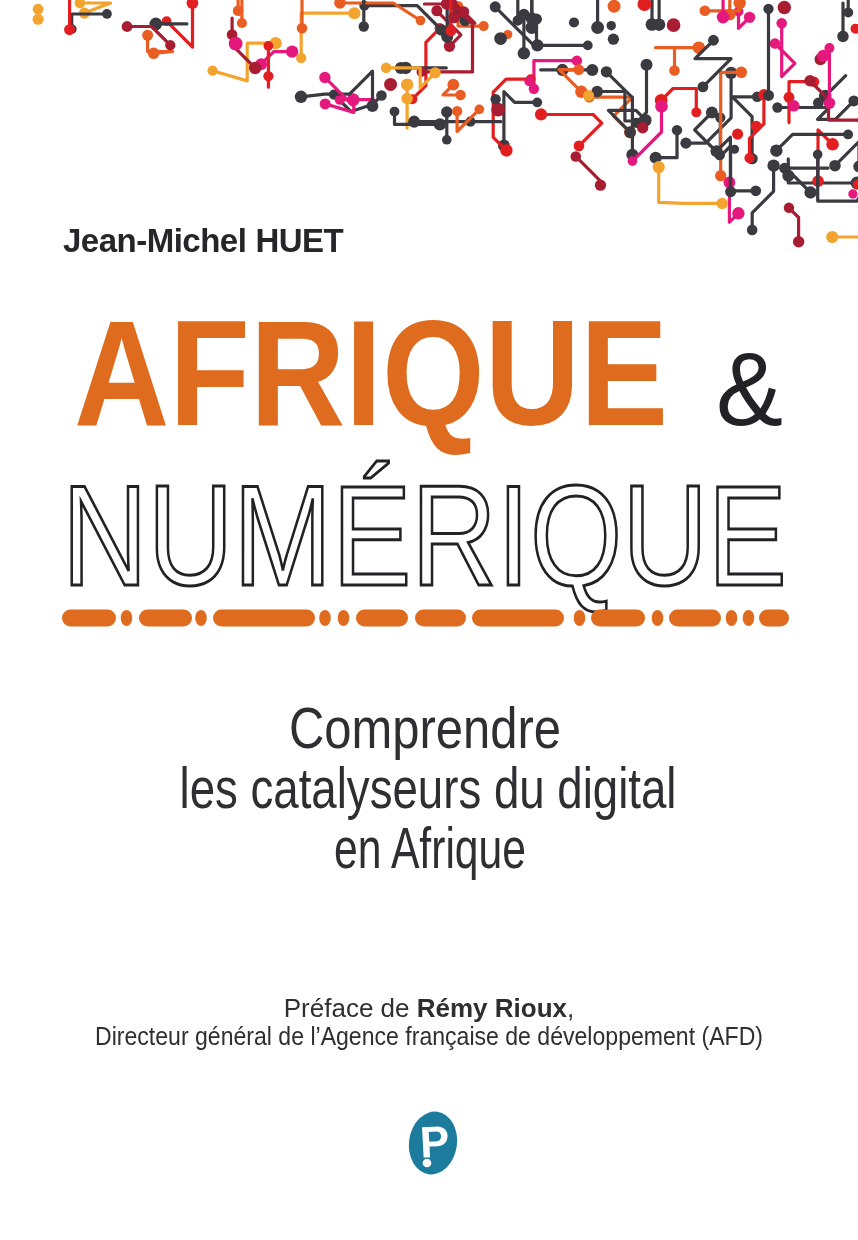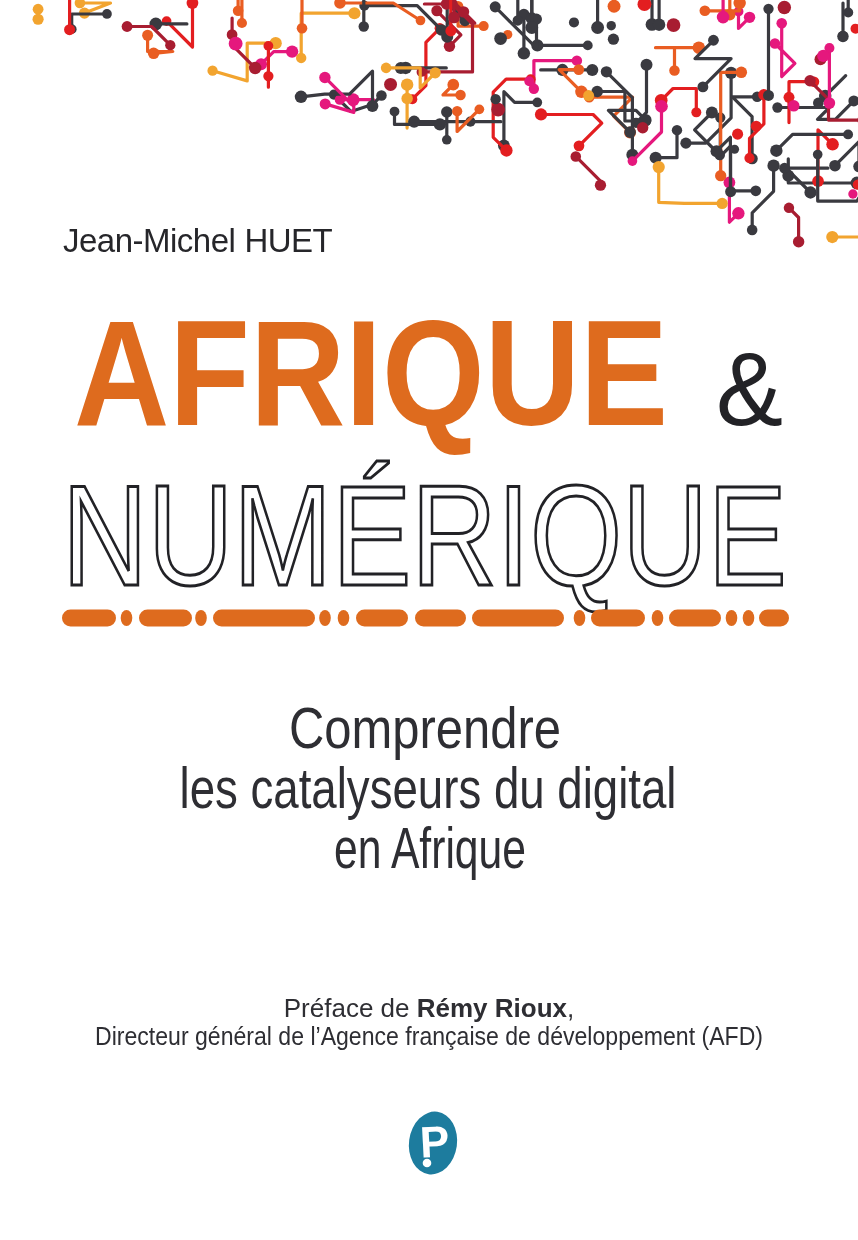--- a/index.html
+++ b/index.html
@@ -9,22 +9,22 @@
     font-family:"Liberation Sans",sans-serif;
     --orange:#de6b1e; --ink:#26262a; --ink2:#222226; --text:#2e2e33; --teal:#1d7c9e;
   }
   .page{position:absolute;inset:0;background:#ffffff;}
   #circuit{position:absolute;left:0;top:0;}
   .author{
     position:absolute;left:63px;top:222px;
     font-size:33px;letter-spacing:-0.5px;color:var(--ink);
     white-space:nowrap;
   }
-  .author .first{font-weight:400;margin-right:9px;}
-  .author .last{font-weight:normal;}
+  .author .first{font-weight:700;margin-right:9px;}
+  .author .last{font-weight:bold;}
   #title-svg{position:absolute;left:0;top:280px;}
   #subtitle-svg{position:absolute;left:0;top:690px;}
   #preface-svg{position:absolute;left:0;top:985px;}
   #logo-svg{position:absolute;left:393px;top:1098px;}
   .t-afrique{fill:var(--orange);font-weight:bold;}
   .t-amp{fill:var(--ink2);font-weight:400;}
   .t-num{fill:none;stroke:var(--ink2);stroke-width:3px;}
   .divider *{fill:var(--orange);}
   .sub{fill:var(--text);font-weight:400;}
   .pref{fill:var(--text);}

